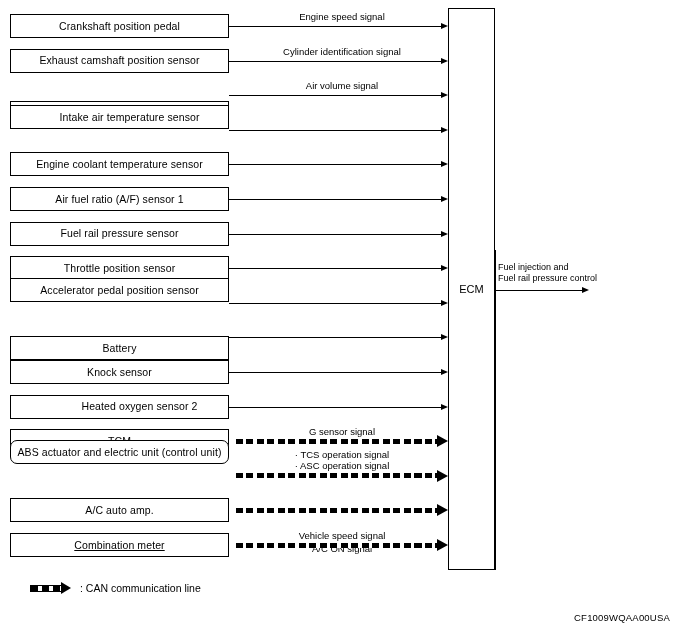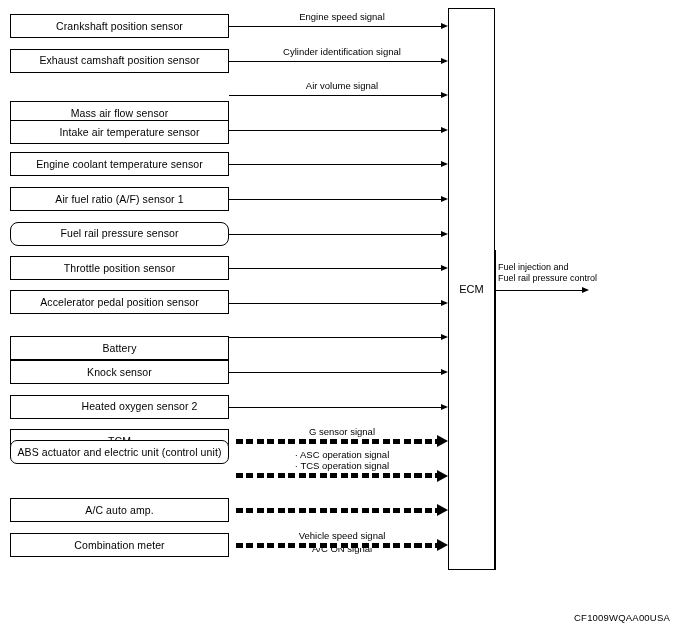--- a/index.html
+++ b/index.html
@@ -207,21 +207,21 @@
     white-space: nowrap;
   }
 </style>
 </head>
 <body>
 
 <div id="canvas">
 
   <div id="rows-layer">
       <div class="src-box" style="top: 14px;">
-        <span class="lbl">Crankshaft position sensor</span>
+        <span class="lbl">Crankshaft position pedal</span>
       </div>
       <div class="wire" style="top: 26px; width: 213px;"></div>
       <div class="wire-head" style="left: 441px; top: 22.9px;"></div>
       <div class="sig-label" style="left: 236px; width: 212px; top: 11px;">
         <div>Engine speed signal</div>
       </div>
       <div class="src-box" style="top: 48.6px;">
         <span class="lbl">Exhaust camshaft position sensor</span>
       </div>
       <div class="wire" style="top: 60.6px; width: 213px;"></div>
@@ -230,46 +230,46 @@
         <div>Cylinder identification signal</div>
       </div>
       <div class="src-box" style="top: 83.2px; margin-top: 18px;">
         <span class="lbl">Mass air flow sensor</span>
       </div>
       <div class="wire" style="top: 95.2px; width: 213px;"></div>
       <div class="wire-head" style="left: 441px; top: 92.1px;"></div>
       <div class="sig-label" style="left: 236px; width: 212px; top: 80.2px;">
         <div>Air volume signal</div>
       </div>
-      <div class="src-box" style="top: 120px; padding-left: 20px;">
+      <div class="src-box" style="top: 105px; padding-left: 20px;">
         <span class="lbl">Intake air temperature sensor</span>
       </div>
       <div class="wire" style="top: 129.8px; width: 213px;"></div>
       <div class="wire-head" style="left: 441px; top: 126.7px;"></div>
       <div class="src-box" style="top: 152.4px;">
         <span class="lbl">Engine coolant temperature sensor</span>
       </div>
       <div class="wire" style="top: 164.4px; width: 213px;"></div>
       <div class="wire-head" style="left: 441px; top: 161.3px;"></div>
       <div class="src-box" style="top: 187px;">
         <span class="lbl">Air fuel ratio (A/F) sensor 1</span>
       </div>
       <div class="wire" style="top: 199px; width: 213px;"></div>
       <div class="wire-head" style="left: 441px; top: 195.9px;"></div>
-      <div class="src-box" style="top: 221.6px; border-radius: 8px;">
+      <div class="src-box" style="top: 221.6px;">
         <span class="lbl">Fuel rail pressure sensor</span>
       </div>
       <div class="wire" style="top: 233.6px; width: 213px;"></div>
       <div class="wire-head" style="left: 441px; top: 230.5px;"></div>
       <div class="src-box" style="top: 256.2px;">
         <span class="lbl">Throttle position sensor</span>
       </div>
       <div class="wire" style="top: 268.2px; width: 213px;"></div>
       <div class="wire-head" style="left: 441px; top: 265.1px;"></div>
-      <div class="src-box" style="top: 290px;">
+      <div class="src-box" style="top: 278px;">
         <span class="lbl">Accelerator pedal position sensor</span>
       </div>
       <div class="wire" style="top: 302.8px; width: 213px;"></div>
       <div class="wire-head" style="left: 441px; top: 299.7px;"></div>
       <div class="src-box" style="top: 336px;">
         <span class="lbl">Battery</span>
       </div>
       <div class="wire" style="top: 337.4px; width: 213px;"></div>
       <div class="wire-head" style="left: 441px; top: 334.3px;"></div>
       <div class="src-box" style="top: 360px;">
@@ -289,32 +289,32 @@
       <div class="canwire-head" style="left: 437px; top: 435.2px;"></div>
       <div class="sig-label" style="left: 236px; width: 212px; top: 426.2px;">
         <div>G sensor signal</div>
       </div>
       <div class="src-box" style="top: 440px; border-radius: 7px;">
         <span class="lbl">ABS actuator and electric unit (control unit)</span>
       </div>
       <div class="canwire" style="top: 473.3px; width: 203px;"></div>
       <div class="canwire-head" style="left: 437px; top: 469.8px;"></div>
       <div class="sig-label" style="left: 236px; width: 212px; top: 448.8px; text-align: center;">
+        <div>· TCS operation signal</div>
         <div>· ASC operation signal</div>
-        <div>· TCS operation signal</div>
       </div>
       <div class="src-box" style="top: 498.4px;">
         <span class="lbl">A/C auto amp.</span>
       </div>
       <div class="canwire" style="top: 507.9px; width: 203px;"></div>
       <div class="canwire-head" style="left: 437px; top: 504.4px;"></div>
       <div class="sig-label" style="left: 236px; width: 212px; top: 495.4px; margin-top: 48px;">
         <div>A/C ON signal</div>
       </div>
-      <div class="src-box" style="top: 533px;">
+      <div class="src-box" style="top: 533px; text-decoration: underline;">
         <span class="lbl">Combination meter</span>
       </div>
       <div class="canwire" style="top: 542.5px; width: 203px;"></div>
       <div class="canwire-head" style="left: 437px; top: 539px;"></div>
       <div class="sig-label" style="left: 236px; width: 212px; top: 530px;">
         <div>Vehicle speed signal</div>
       </div>
     </div>
 
   <div id="ecm-box"></div>
@@ -322,16 +322,21 @@
 
   <div id="inj-vline"></div>
   <div id="inj-hline"></div>
   <div id="inj-head"></div>
   <div id="inj-text">
     <div>Fuel injection and</div>
     <div>Fuel rail pressure control</div>
   </div>
 
 
+  <div id="legend">
+    <div id="legend-sample"></div>
+    <div id="legend-arrow"></div>
+    <div id="legend-text">: CAN communication line</div>
+  </div>
 
   <div id="doc-code">CF1009WQAA00USA</div>
 
 </div>
 
 </body></html>

